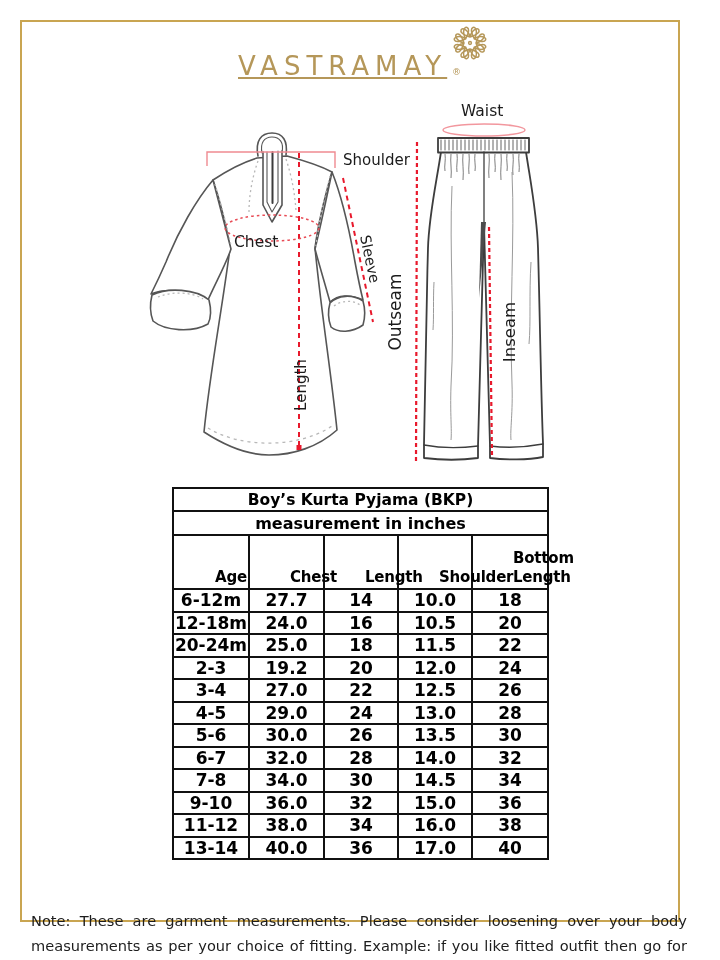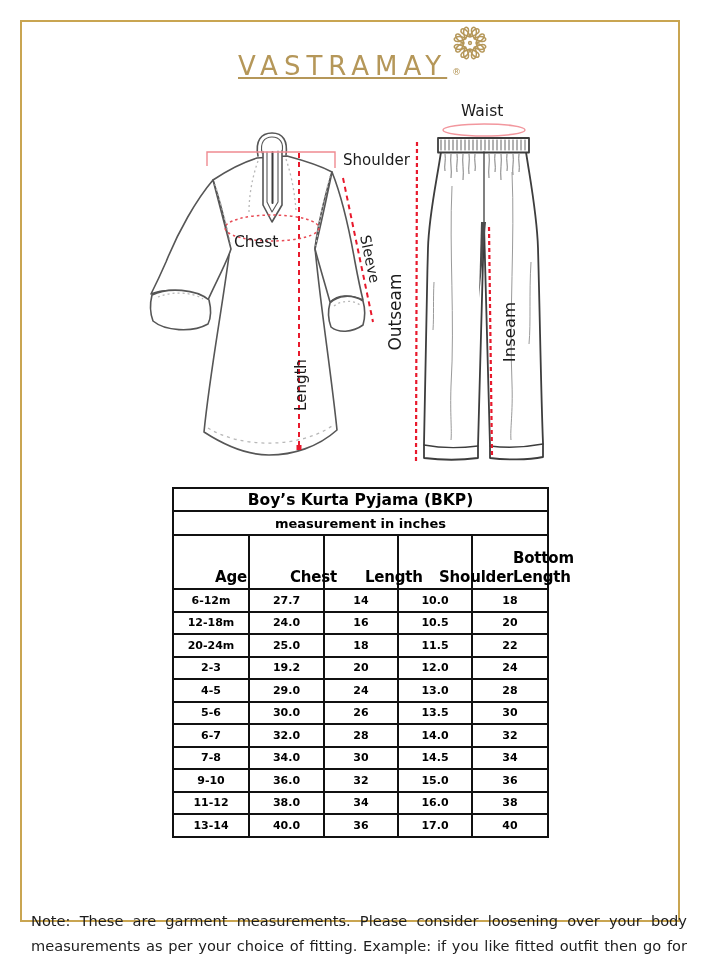--- a/index.html
+++ b/index.html
@@ -27,24 +27,24 @@
   .dlabel{fill:#1b1b1b;font-family:"DejaVu Sans","Liberation Sans",sans-serif;}
   
   table.size-chart{
     border-collapse:collapse;table-layout:fixed;position:absolute;
     left:172px;top:487px;width:375px;background:#fff;
     font-family:"DejaVu Sans","Liberation Sans",sans-serif;
     font-weight:bold;color:#000;border:2px solid #f9a8d4;
   }
   .size-chart td,.size-chart th{border:2px solid #111;text-align:center;padding:0;}
   .t-title{font-size:15.5px;height:21px;}
-  .t-sub{font-size:13px;height:22px;}
+  .t-sub{font-size:16px;height:22px;}
   .size-chart th.col{font-size:15px;height:50px;vertical-align:bottom;
     padding-bottom:2px;line-height:1.22;letter-spacing:-0.2px;padding-left:40px;}
-  .size-chart td.v{font-size:11px;height:20.5px;margin-top:46px;}
+  .size-chart td.v{font-size:17px;height:20.5px;margin-top:46px;}
   
   .note{
     position:absolute;left:31px;right:33px;top:869px;
     font-size:14.6px;line-height:24.6px;color:#1d1d1d;
     text-align:justify;text-align-last:right;margin-top:40px;
   }
 </style>
 </head>
 <body>
 
@@ -225,20 +225,27 @@
       <td class="v">22</td>
     </tr>
     <tr>
       <td class="v">2-3</td>
       <td class="v">19.2</td>
       <td class="v">20</td>
       <td class="v">12.0</td>
       <td class="v">24</td>
     </tr>
     <tr>
+      <td class="v">3-4</td>
+      <td class="v">27.0</td>
+      <td class="v">22</td>
+      <td class="v">12.5</td>
+      <td class="v">26</td>
+    </tr>
+    <tr>
       <td class="v">4-5</td>
       <td class="v">29.0</td>
       <td class="v">24</td>
       <td class="v">13.0</td>
       <td class="v">28</td>
     </tr>
     <tr>
       <td class="v">5-6</td>
       <td class="v">30.0</td>
       <td class="v">26</td>

